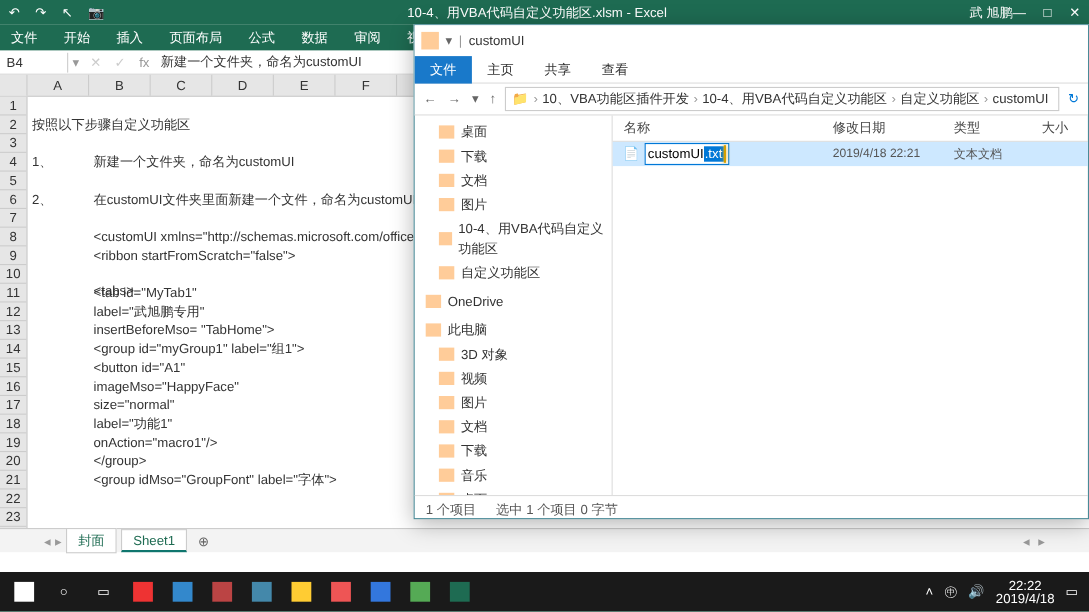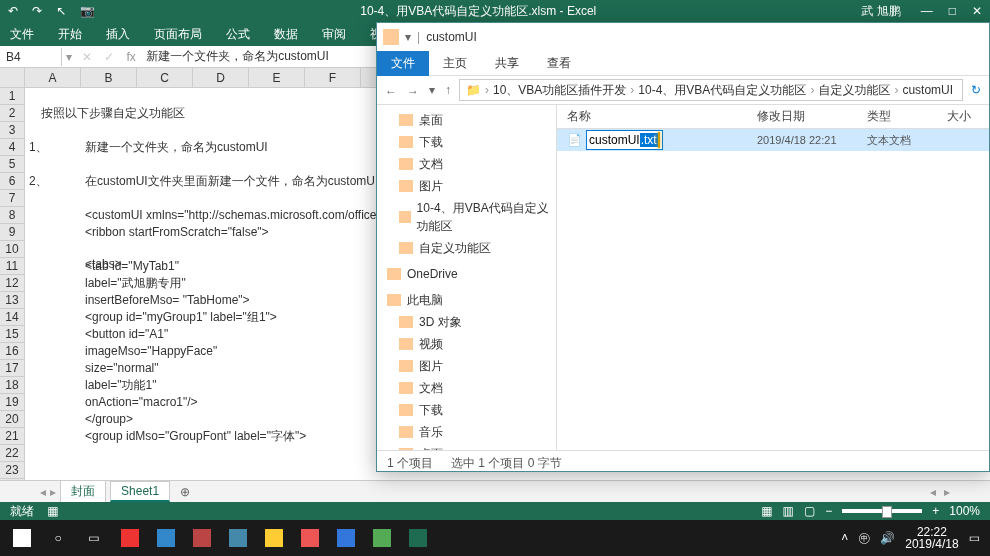--- a/index.html
+++ b/index.html
@@ -3,21 +3,21 @@
 <meta charset="utf-8">
 <style>
 *{margin:0;padding:0;box-sizing:border-box;font-family:"Microsoft YaHei","Segoe UI",sans-serif;font-size:12px}
 body{width:990px;height:556px;background:#1e6b52;position:relative;overflow:hidden}
 
 
 .excel{position:absolute;top:0;left:0;width:990px;height:520px;background:#fff}
 .excel-title{height:22px;background:#1e6b52;color:#fff;display:flex;align-items:center;padding:0 8px;font-size:12px}
 .excel-title .qat{display:flex;gap:14px;align-items:center}
 .excel-title .title-text{flex:1;text-align:center}
-.excel-title .user{margin-right:20px}
+.excel-title .user{}
 .excel-title .winbtns{display:flex;gap:16px}
 .excel-tabs{height:24px;background:#1e6b52;color:#fff;display:flex;align-items:center;padding:0 10px;gap:24px}
 .excel-tabs span{cursor:pointer}
 .excel-fb{height:22px;background:#fff;border-bottom:1px solid #ccc;display:flex;align-items:center}
 .excel-fb .name{width:62px;border-right:1px solid #ccc;padding:2px 6px;color:#333}
 .excel-fb .fx{width:22px;text-align:center;color:#999;}
 .excel-fb .formula{flex:1;padding:2px 4px;color:#333}
 .excel-grid{position:relative;height:420px;background:#fff}
 .excel-cols{display:flex;height:20px;background:#e6e6e6;border-bottom:1px solid #ccc}
 .excel-cols .corner{width:25px;border-right:1px solid #ccc;background:#e6e6e6}
@@ -145,21 +145,21 @@
           <div>16</div>
           <div>17</div>
           <div>18</div>
           <div>19</div>
           <div>20</div>
           <div>21</div>
           <div>22</div>
           <div>23</div>
         </div>
       <div class="excel-cells" id="excel-cells">
-          <div class="cell-text" style="top: 17px; left: 16px;">按照以下步骤自定义功能区</div>
+          <div class="cell-text" style="top: 17px; left: 4px;">按照以下步骤自定义功能区</div>
           <div class="cell-text" style="top: 51px; left: 4px;">1、</div>
           <div class="cell-text" style="top: 51px; left: 60px;">新建一个文件夹，命名为customUI</div>
           <div class="cell-text" style="top: 85px; left: 4px;">2、</div>
           <div class="cell-text" style="top: 85px; left: 60px;">在customUI文件夹里面新建一个文件，命名为customUI.</div>
           <div class="cell-text" style="top: 119px; left: 60px;">&lt;customUI xmlns="http://schemas.microsoft.com/office/</div>
           <div class="cell-text" style="top: 136px; left: 60px;">  &lt;ribbon startFromScratch="false"&gt;</div>
           <div class="cell-text" style="top: 153px; left: 60px; margin-top: 15px;">   &lt;tabs&gt;</div>
           <div class="cell-text" style="top: 170px; left: 60px;">     &lt;tab id="MyTab1"</div>
           <div class="cell-text" style="top: 187px; left: 60px;">       label="武旭鹏专用"</div>
           <div class="cell-text" style="top: 204px; left: 60px;">       insertBeforeMso= "TabHome"&gt;</div>
@@ -177,35 +177,20 @@
   <div class="excel-sheets">
     <span style="color:#999">◂</span>
     <span style="color:#999">▸</span>
     <div class="tab">封面</div>
     <div class="tab active">Sheet1</div>
     <span style="color:#666;padding:0 6px">⊕</span>
     <div style="flex:1"></div>
     <span style="color:#999">◂</span>
     <span style="color:#999;margin-left:4px">▸</span>
   </div>
-  <div class="excel-status">
-    <div>
-      <span>就绪</span>
-      <span style="margin-left:10px">▦</span>
-    </div>
-    <div class="right">
-      <span>▦</span>
-      <span>▥</span>
-      <span>▢</span>
-      <span>−</span>
-      <div class="zoom-slider"></div>
-      <span>+</span>
-      <span>100%</span>
-    </div>
-  </div>
 </div>
 
 <div class="explorer">
   <div class="exp-title">
     <span class="icon"></span>
     <span style="color:#666">▾</span>
     <span class="sep">|</span>
     <span class="path">customUI</span>
   </div>
   <div class="exp-menu">

